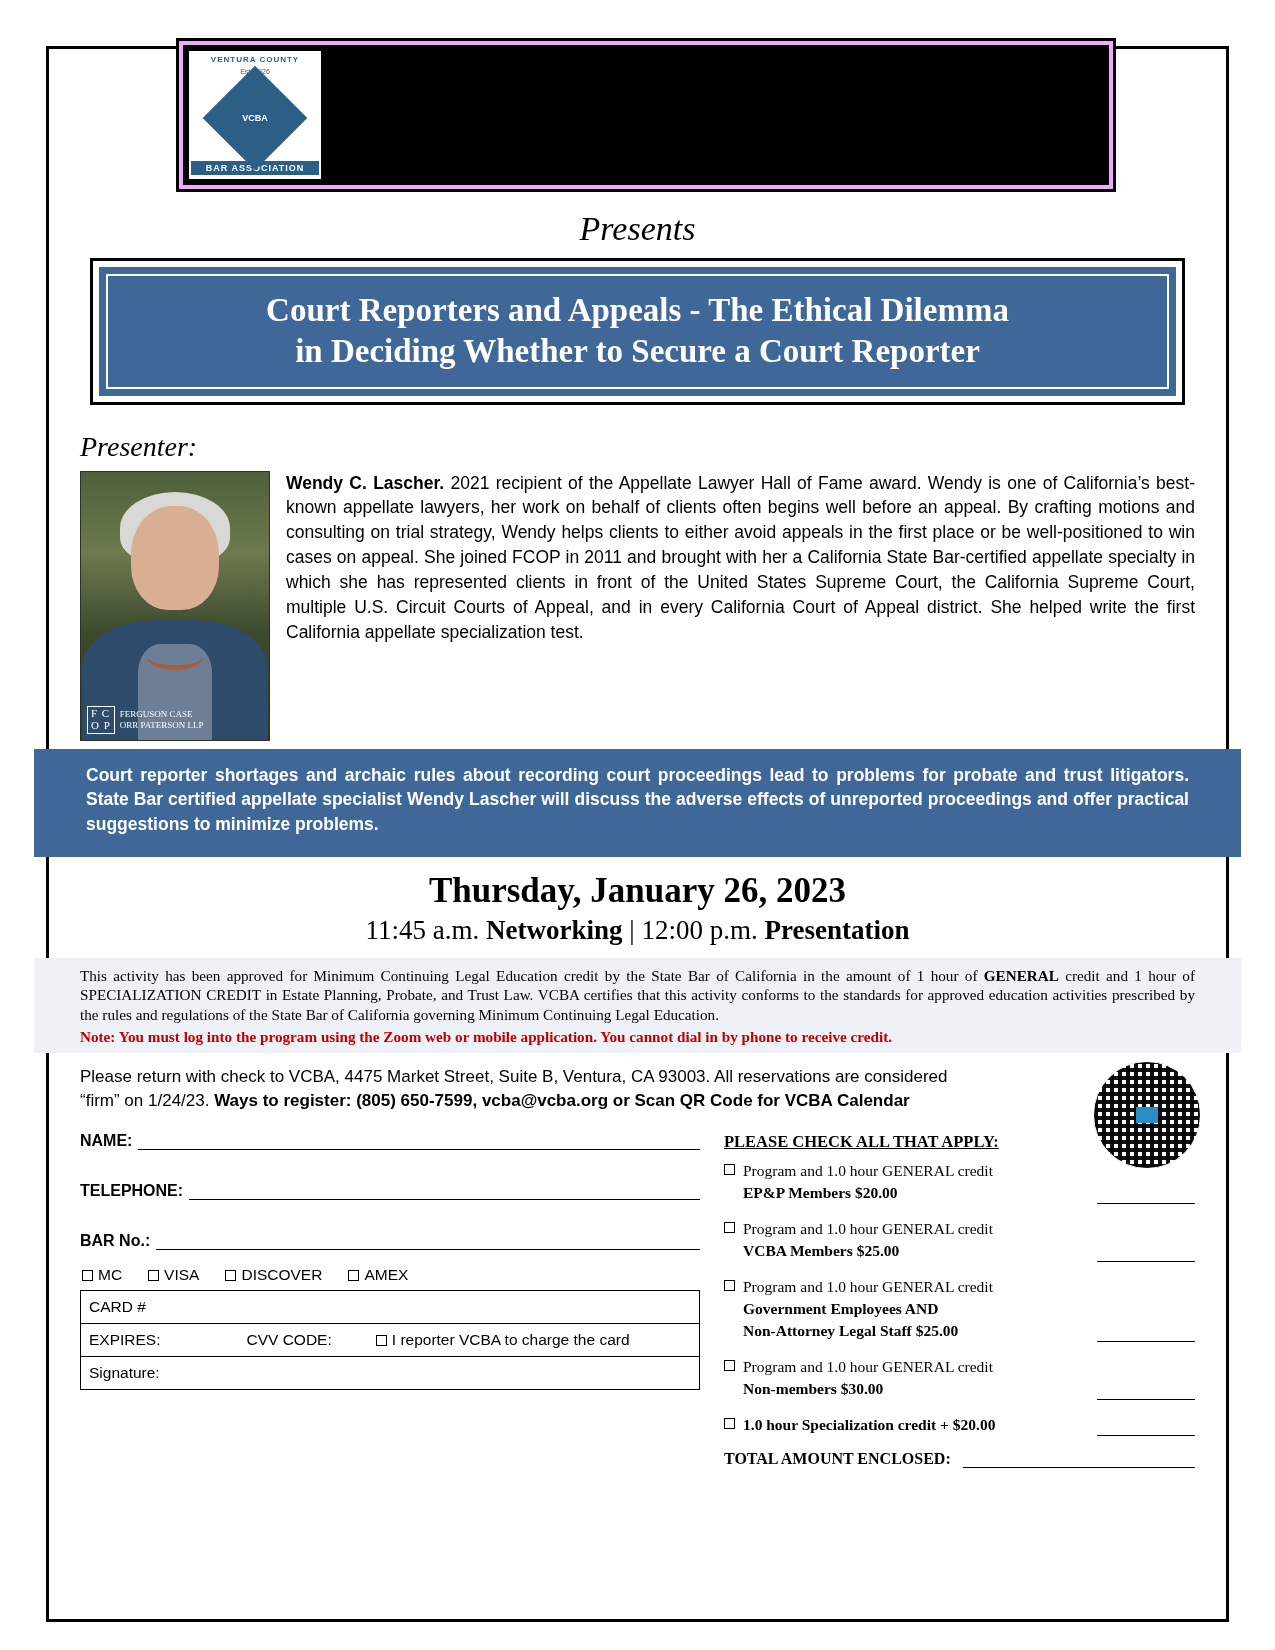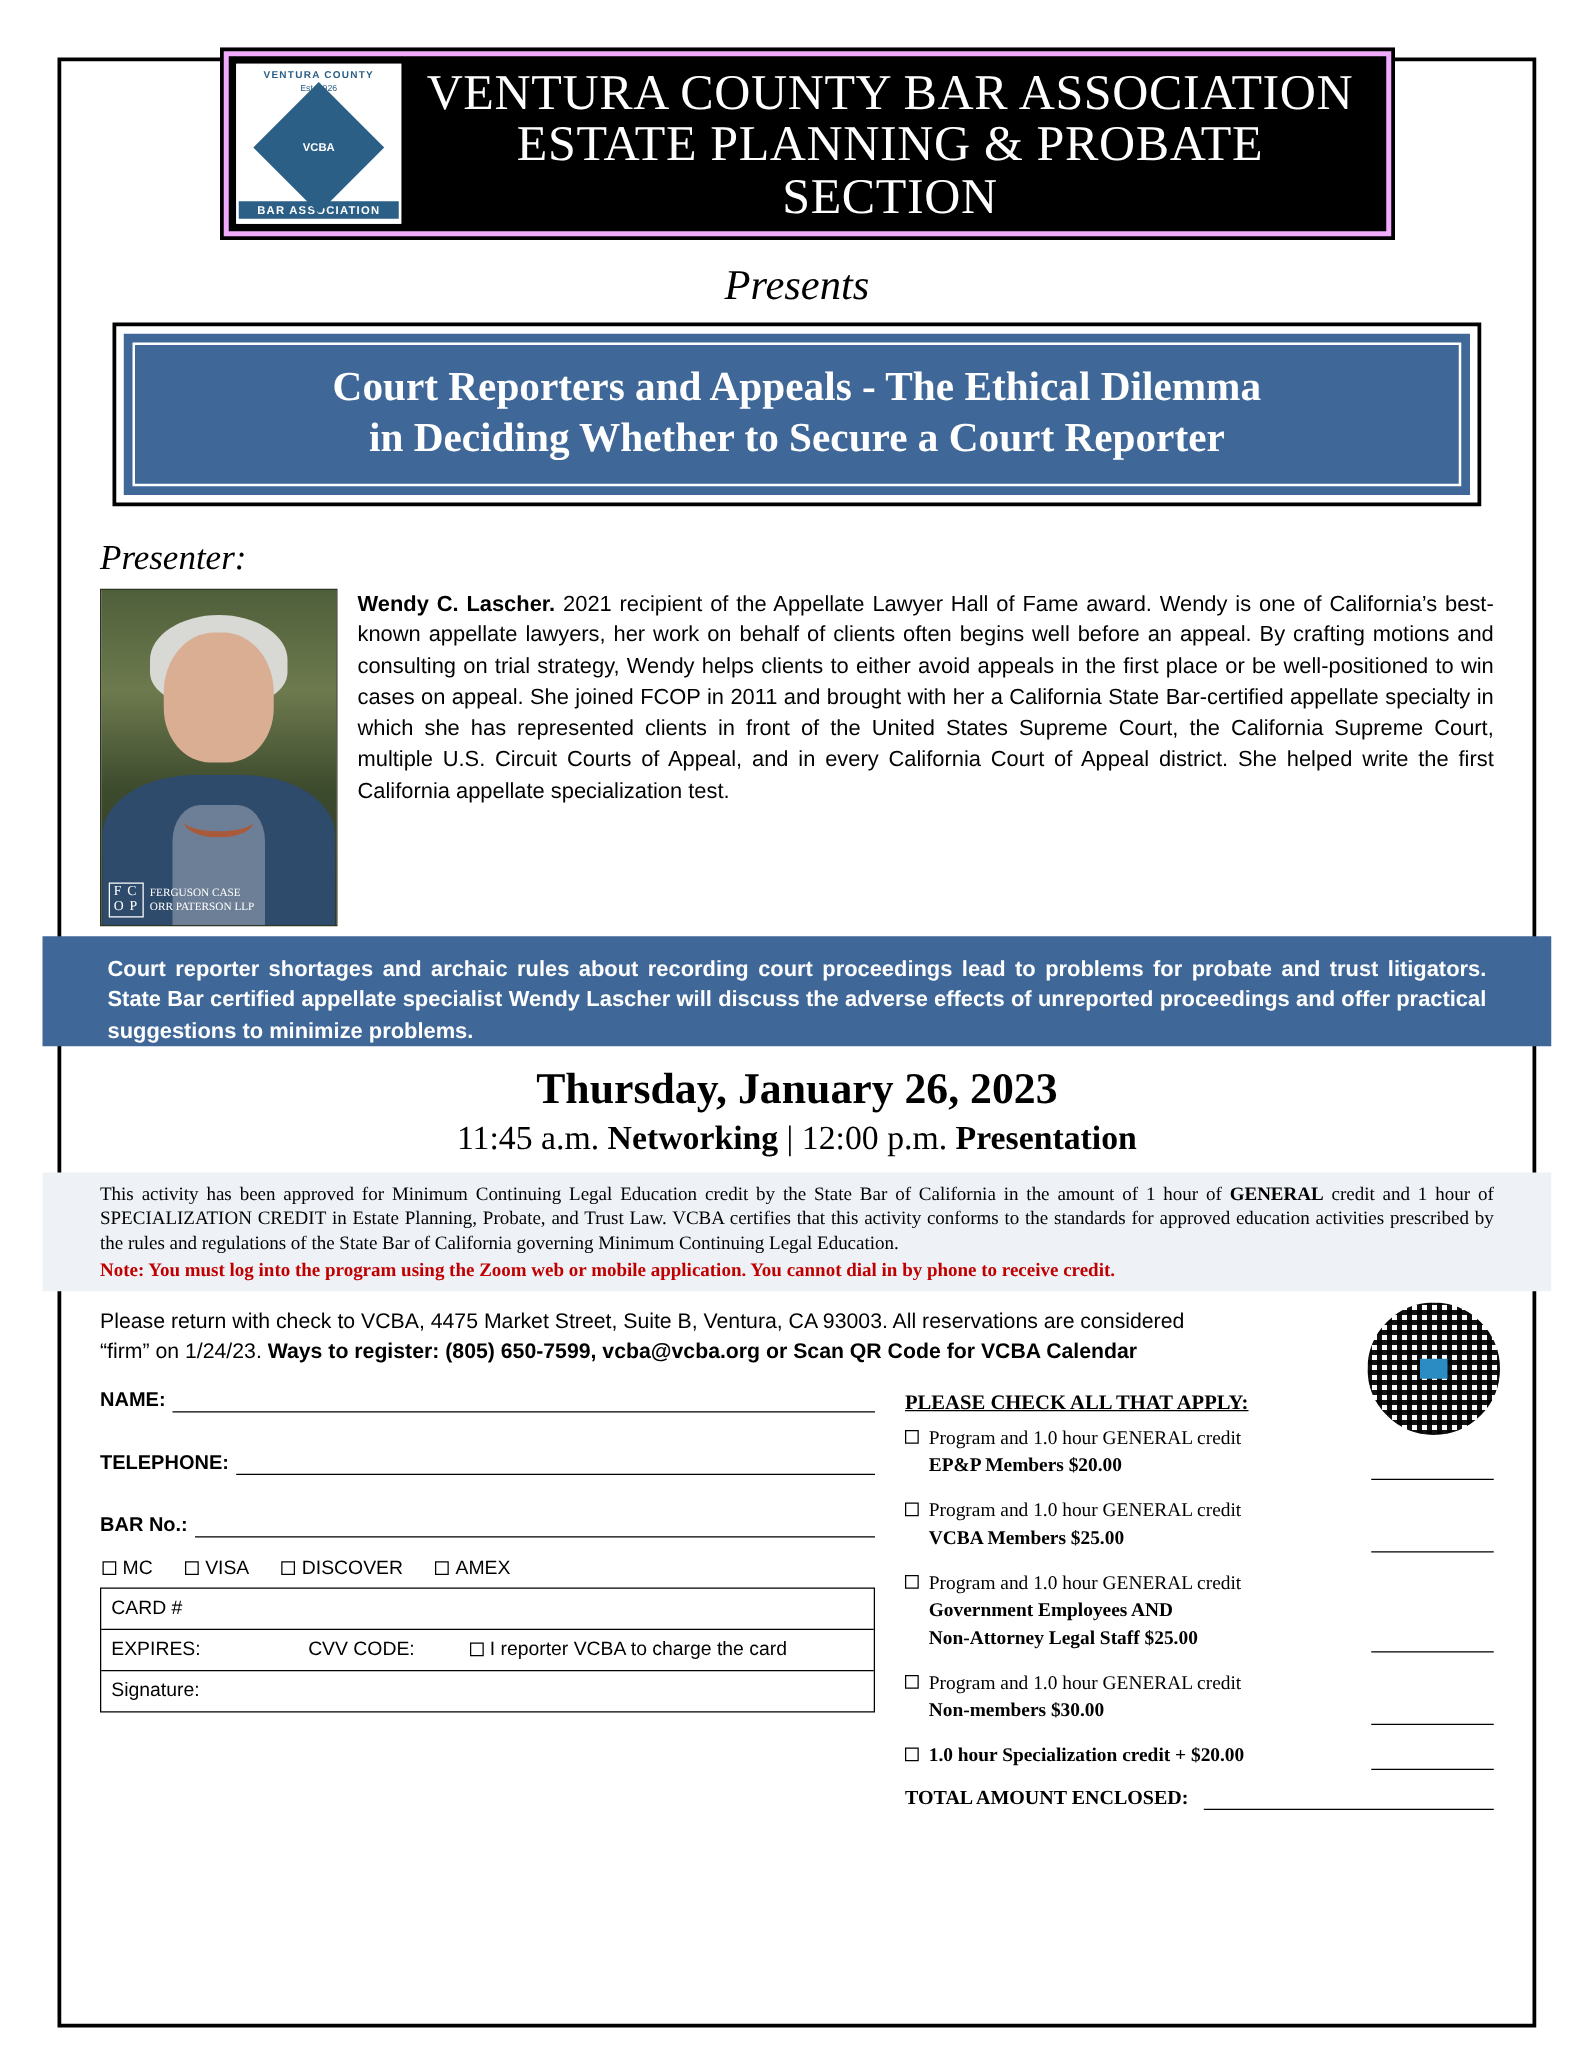--- a/index.html
+++ b/index.html
@@ -169,21 +169,21 @@
     line-height:1.42;
     text-align:justify;
   }
   .bio b { font-weight:bold; }
 
   
   .desc-band {
     background:#3f6899;
     color:#fff;
     margin:8px -46px 0 -46px;
-    padding:14px 52px 0 52px;
+    padding:14px 52px 20px 52px;
     font-size:17.5px;
     line-height:1.42;
     text-align:justify;
     font-weight:bold;
   }
 
   
   .date-block { text-align:center; margin-top:14px; }
   .date-main {
     font-family:"Liberation Serif", serif;
@@ -292,24 +292,20 @@
     <div class="header-band">
       <div class="header-inner">
         <div class="logo-box">
           <div class="logo-top">VENTURA COUNTY</div>
           <div class="logo-est">Est. 1926</div>
           <div class="logo-diamond">
               <span>VCBA</span>
             </div>
           <div class="logo-bottom">BAR ASSOCIATION</div>
         </div>
-        <div class="header-titles">
-          <div class="l1">VENTURA COUNTY BAR ASSOCIATION</div>
-          <div class="l2">ESTATE PLANNING &amp; PROBATE SECTION</div>
-        </div>
       </div>
     </div>
 
     <div class="presents">Presents</div>
 
     <div class="title-outer">
       <div class="title-blue">
         <div class="title-inner">
           <div>Court Reporters and Appeals - The Ethical Dilemma</div>
           <div>in Deciding Whether to Secure a Court Reporter</div>

